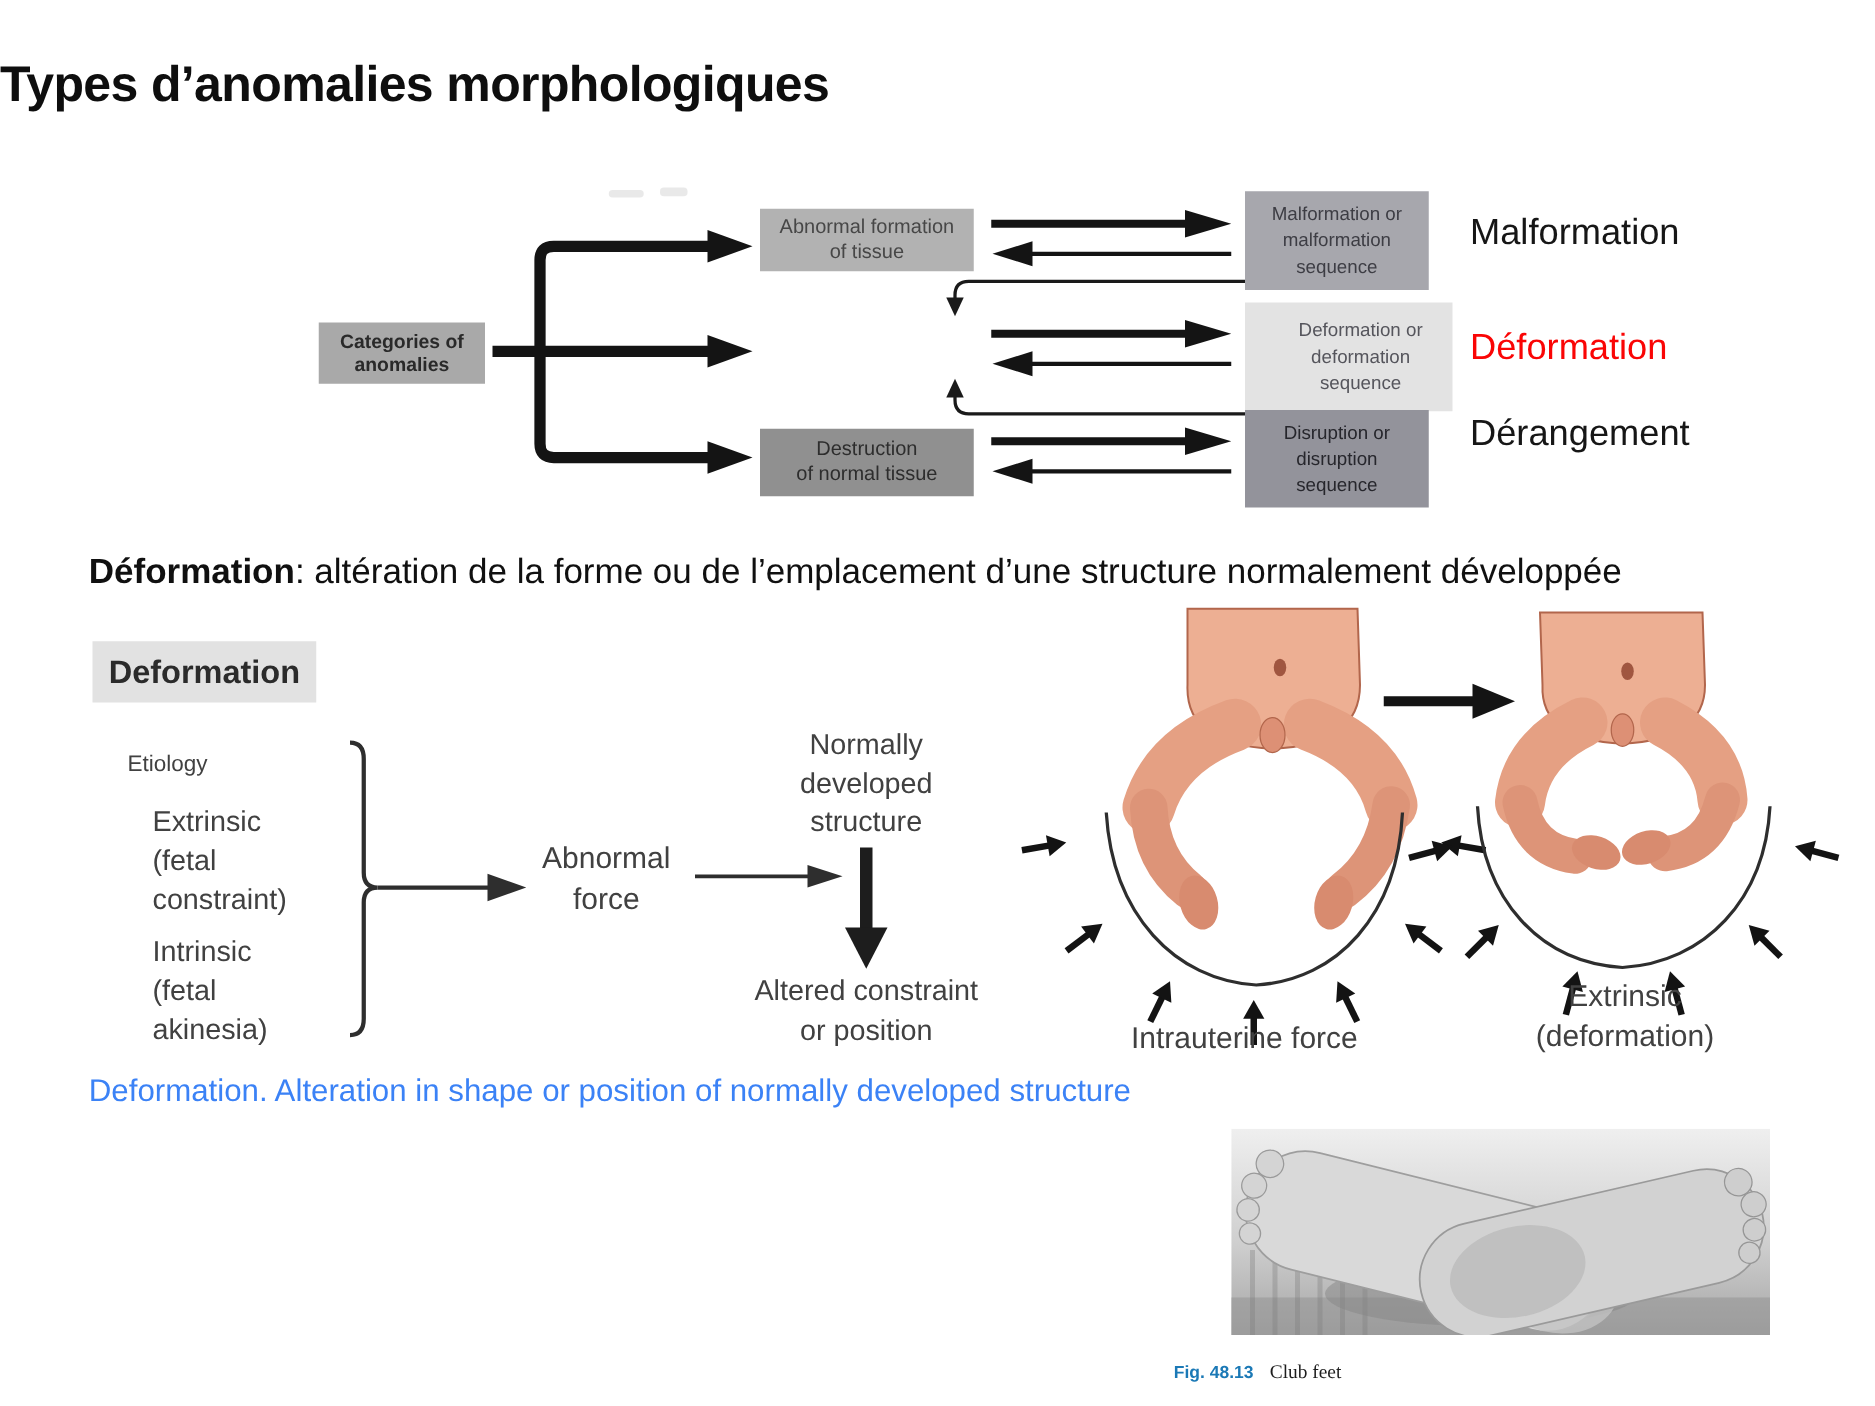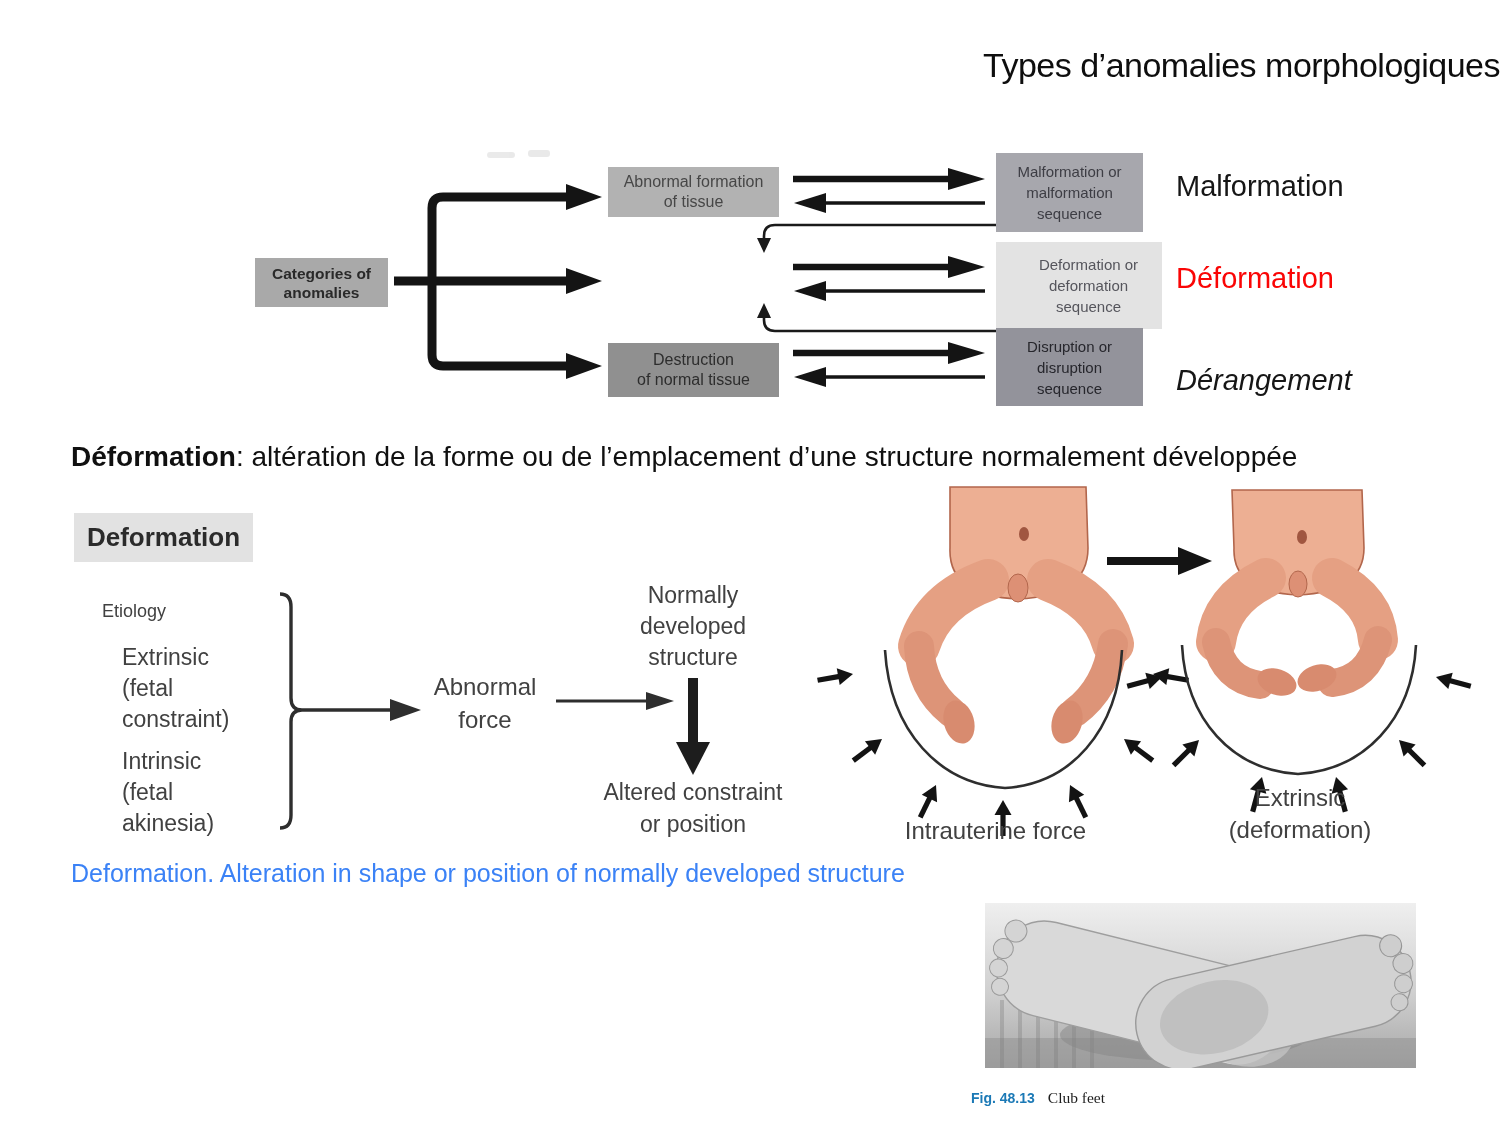--- a/index.html
+++ b/index.html
@@ -1,51 +1,51 @@
 <!DOCTYPE html>
 <html><head>
 <meta charset="utf-8">
 <style>
   html,body{margin:0;padding:0;background:#888;}
   .page{position:relative;width:1500px;height:1125px;background:#ffffff;overflow:hidden;
         font-family:"Liberation Sans",sans-serif;color:#1a1a1a;margin:0 auto;}
   .abs{position:absolute;}
   .art{position:absolute;left:0;top:0;pointer-events:none;}
-  .title{left:0;right:0;top:46px;text-align:right;font-size:34px;font-weight:normal;color:#0e0e0e;letter-spacing:-0.5px;}
+  .title{left:0;right:0;top:46px;text-align:left;font-size:40px;font-weight:bold;color:#0e0e0e;letter-spacing:-0.5px;}
   
   .fbox{display:flex;flex-direction:column;align-items:center;justify-content:center;text-align:center;}
   .fbox span{display:block;}
   .cat{left:255px;top:258px;width:133px;height:49px;background:#a9a9a9;font-size:15.5px;line-height:19px;font-weight:bold;color:#2a2a2a;}
   .mb{left:608px;width:171px;font-size:16px;line-height:20px;}
   .mb0{top:167px;height:50px;background:#b2b2b2;color:#474747;}
   .mb1{top:255px;height:52px;background:#e2e2e2;color:#565656;}
   .mb2{top:343px;height:54px;background:#909090;color:#2d2d2d;}
   .rb{left:996px;width:147px;font-size:15px;line-height:21px;}
   .rb0{top:153px;height:79px;background:#a7a7ad;color:#3d3d44;}
   .rb1{top:242px;height:87px;background:#e3e3e3;color:#55555c;padding-left:19px;}
   .rb2{top:328px;height:78px;background:#93939b;color:#26262c;}
   .rowlabel{left:1176px;font-size:29px;color:#161616;}
-  .rl0{top:170px;} .rl1{top:262px;} .rl2{top:364px;font-style:italic;}
+  .rl0{top:170px;} .rl1{top:262px;} .rl2{top:331px;}
   .definition{left:71px;top:441px;width:1400px;font-size:28px;color:#101010;}
   .definition b{font-weight:bold;}
   
   .figtext{color:#414141;}
   .defhead{left:74px;top:513px;width:179px;height:49px;background:#e2e2e2;font-size:26px;font-weight:bold;color:#2b2b2b;}
   .etio{left:102px;top:590px;font-size:18px;margin-top:11px;}
   .stack{line-height:31px;font-size:23px;}
   .extr{left:122px;top:642px;}
   .intr{left:122px;top:746px;}
   .force{left:423px;top:670px;width:124px;text-align:center;font-size:24px;line-height:33px;}
   .normal{left:603px;top:580px;width:180px;text-align:center;}
   .altered{left:595px;top:776px;width:196px;text-align:center;line-height:32px;}
   .intraut{left:878px;top:817px;width:235px;text-align:center;font-size:24px;}
   .clubfoot{left:1205px;top:782px;width:190px;text-align:center;font-size:24px;line-height:32px;}
   .figcap{left:71px;top:859px;font-size:25px;color:#3b82f6;}
   
-  .photocap{left:971px;top:1089px;font-size:14px;}
+  .photocap{left:939px;top:1089px;font-size:14px;}
   .figlabel{font-weight:bold;}
   .photoname{font-family:"Liberation Serif",serif;font-size:15.5px;color:#1d1d1d;margin-left:13px;}
 </style>
 </head>
 <body>
 
 <div class="page">
 
   <svg class="art" width="1500" height="1125" viewBox="0 0 1500 1125">
     <defs>

